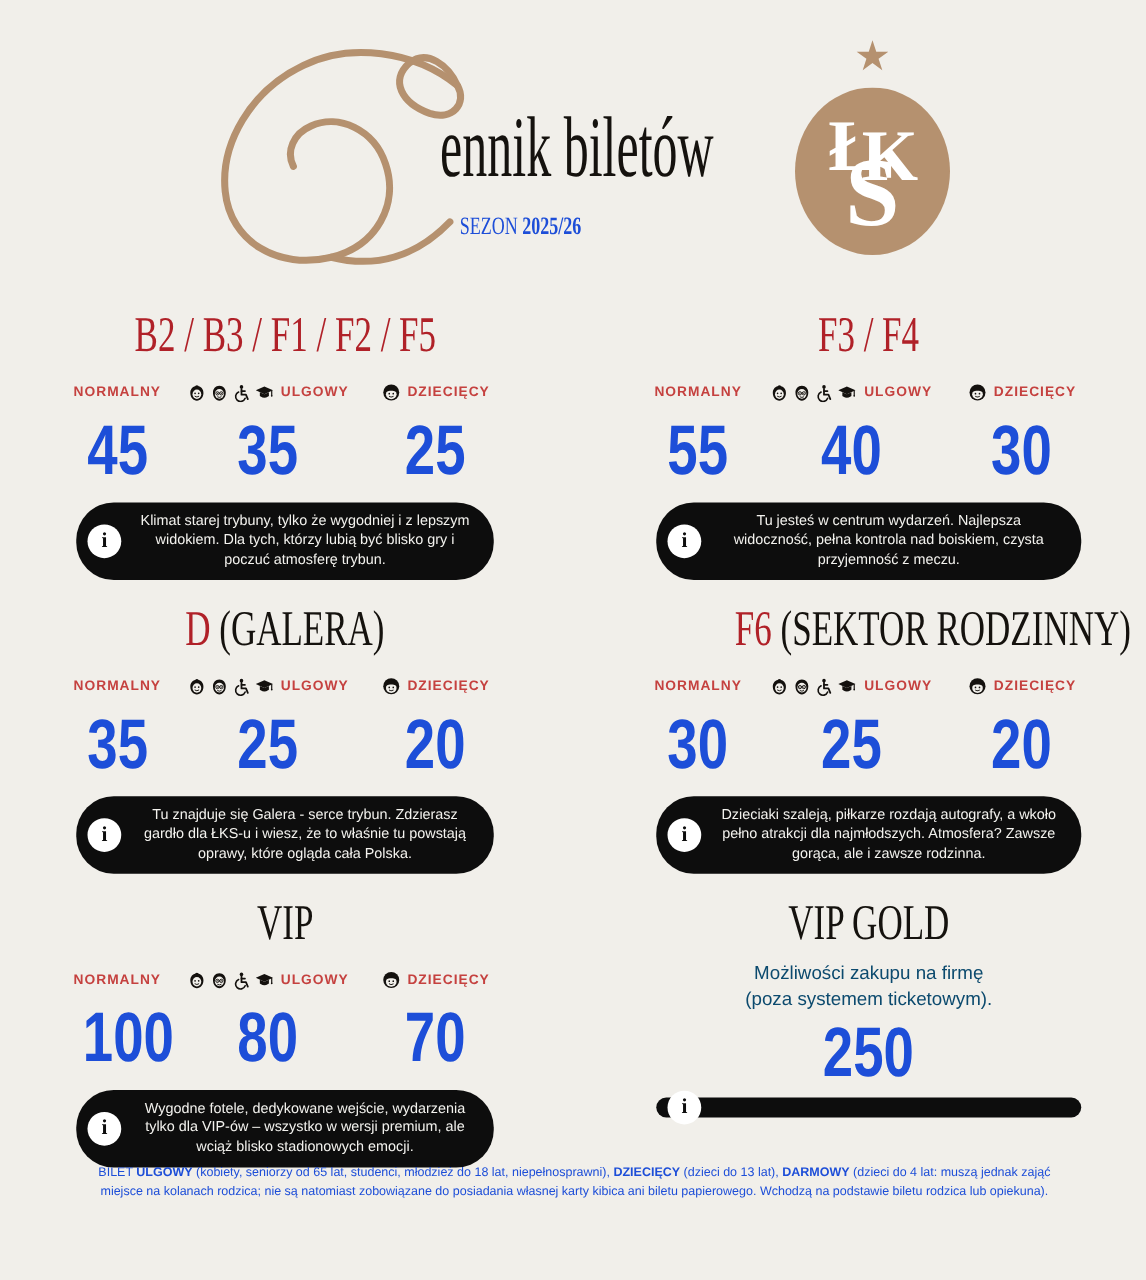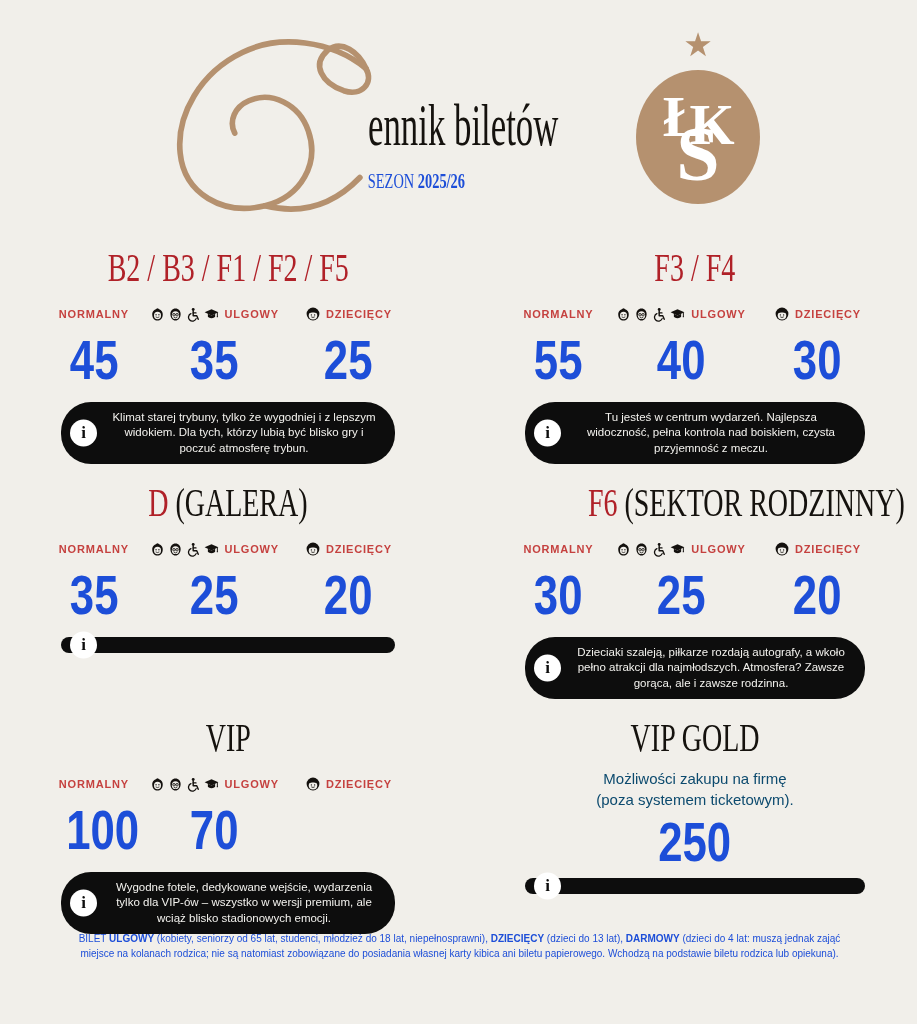--- a/index.html
+++ b/index.html
@@ -8,24 +8,24 @@
     position: relative;
     width: 917px; height: 1024px;
     background: #f1efea;
     font-family: "Liberation Sans", sans-serif;
     color: #15120e;
     overflow: hidden;
   }
   
   .script-c { position: absolute; left: 160px; top: 26px; width: 212px; height: 192px; }
   .main-title {
-    position: absolute; left: 368px; top: 84px;
+    position: absolute; left: 352px; top: 84px;
     font-family: "Liberation Serif", serif;
-    font-size: 60px; line-height: 1; font-weight: normal;
-    color: #15120e; white-space: nowrap; margin-top: 11px;
+    font-size: 69px; line-height: 1; font-weight: normal;
+    color: #15120e; white-space: nowrap;
   }
   .main-title .squeeze { display: inline-block; transform: scaleX(0.58); transform-origin: left top; }
   .season {
     position: absolute; left: 330px; top: 171px; width: 292px;
     text-align: left;
     font-family: "Liberation Serif", serif;
     font-size: 20px; line-height: 1; color: #1d4ed8; white-space: nowrap;
   }
   .season .squeeze-r { display: inline-block; transform: scaleX(0.72); transform-origin: right top; }
   .season b { font-weight: bold; }
@@ -268,20 +268,21 @@
     </div>
     <div class="cols prices">
       <div class="price"><span class="squeeze-p">35</span></div>
       <div class="price"><span class="squeeze-p">25</span></div>
       <div class="price"><span class="squeeze-p">20</span></div>
     </div>
     <div class="pill">
       <div class="info-dot">
           <span>i</span>
         </div>
+      <p class="pill-text">Tu znajduje się Galera - serce trybun. Zdzierasz gardło dla ŁKS-u i wiesz, że to właśnie tu powstają oprawy, które ogląda cała Polska.</p>
     </div>
   </section>
 
   <section class="sec" style="left:520px;top:483px;width:350px">
     <h2 class="sec-title"><span class="squeeze-t"><span class="red">F6</span><span> (SEKTOR RODZINNY)</span></span></h2>
     <div class="cols labels">
       <div class="lab">
           <span>NORMALNY</span>
         </div>
       <div class="lab">
@@ -342,20 +343,21 @@
       </div>
       <div class="lab">
         <svg class="mini kid">
             <use href="#icon-child"></use>
           </svg>
         <span>DZIECIĘCY</span>
       </div>
     </div>
     <div class="cols prices">
       <div class="price"><span class="squeeze-p">100</span></div>
+      <div class="price"><span class="squeeze-p">80</span></div>
       <div class="price"><span class="squeeze-p">70</span></div>
     </div>
     <div class="pill">
       <div class="info-dot">
           <span>i</span>
         </div>
       <p class="pill-text">Wygodne fotele, dedykowane wejście, wydarzenia tylko dla VIP-ów – wszystko w wersji premium, ale wciąż blisko stadionowych emocji.</p>
     </div>
   </section>
 

